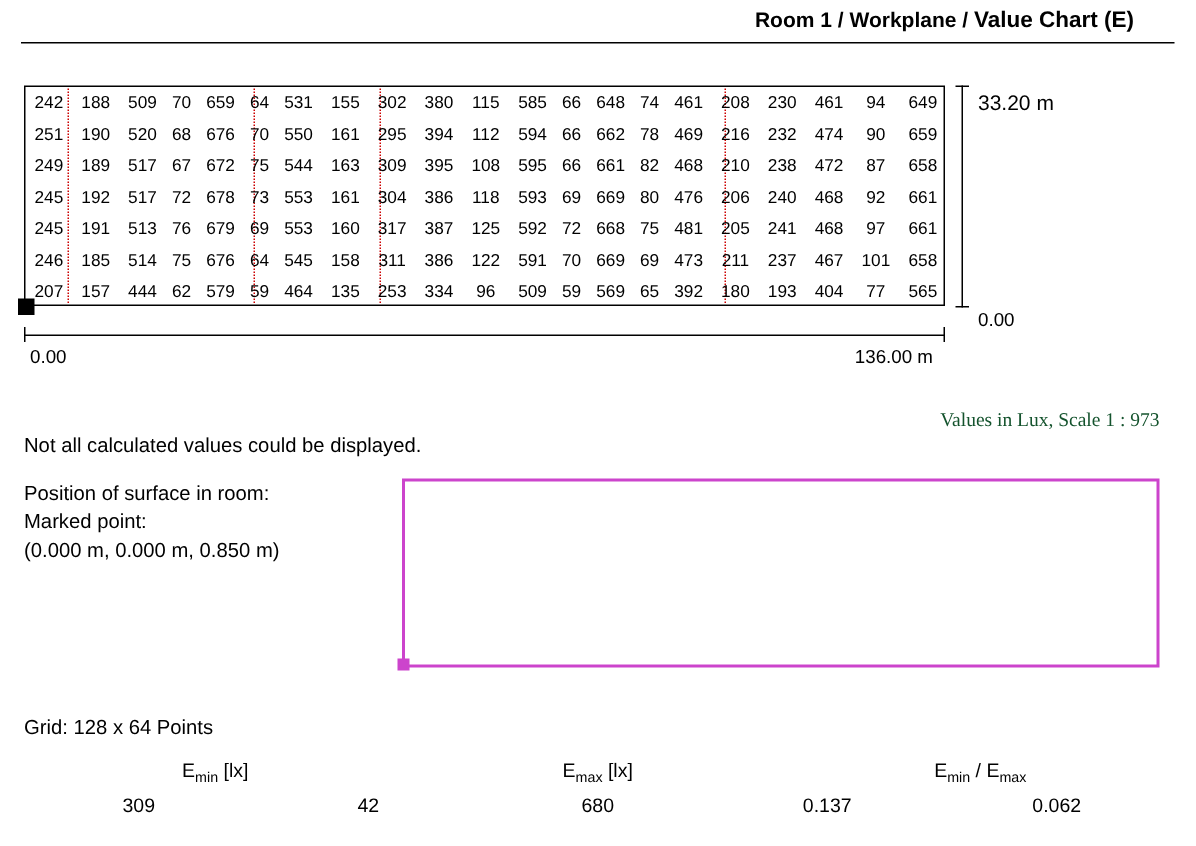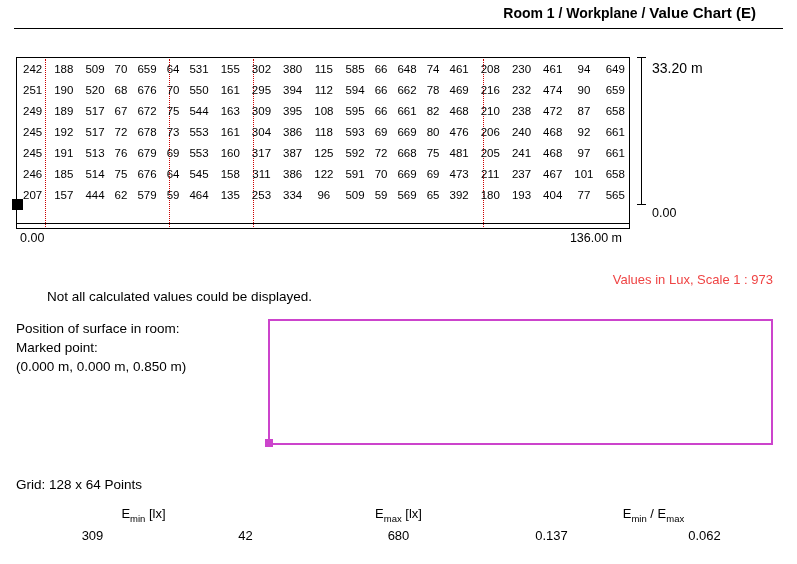--- a/index.html
+++ b/index.html
@@ -43,21 +43,21 @@
   .header-title .light {
     font-size: 14px;
   }
 
   
   .chart-box {
     position: absolute;
     left: 16px;
     top: 57px;
     width: 614px;
-    height: 172px;
+    height: 147px;
     border: 1px solid #000;
     box-sizing: border-box;
     background: #fff;
   }
   .grid-table {
     position: absolute;
     left: 0;
     top: 0;
     width: 614px;
     border-collapse: collapse;
@@ -168,29 +168,29 @@
     transform: translateX(-100%);
     white-space: nowrap;
   }
 
   
   .scale-note {
     position: absolute;
     right: 24px;
     top: 272px;
     font-size: 13px;
-    color: #ef4444;
+    color: #14532d;
+    font-family: Liberation Serif, serif;
   }
 
   .warn-text {
     position: absolute;
     left: 16px;
     top: 289px;
     font-size: 13.5px;
-    margin-left: 31px;
   }
 
   .pos-block {
     position: absolute;
     left: 16px;
     top: 319px;
     font-size: 13.5px;
     line-height: 19px;
   }
 

